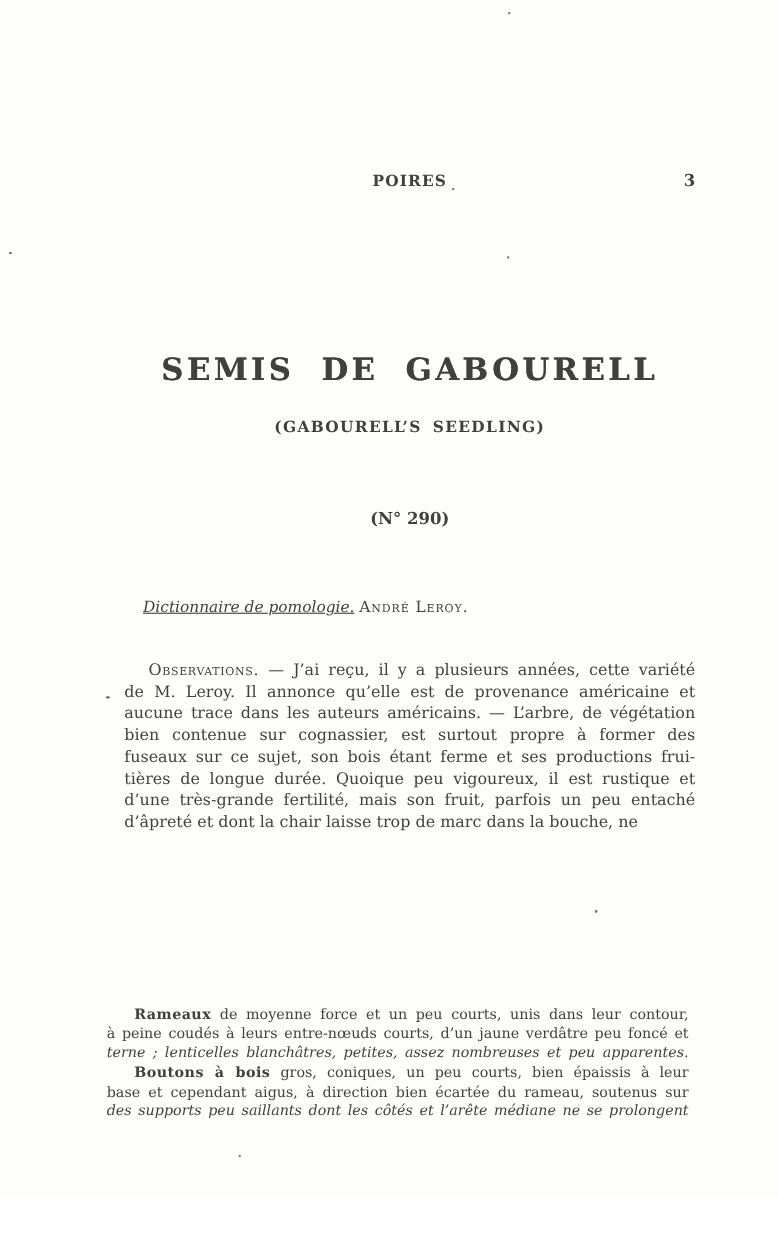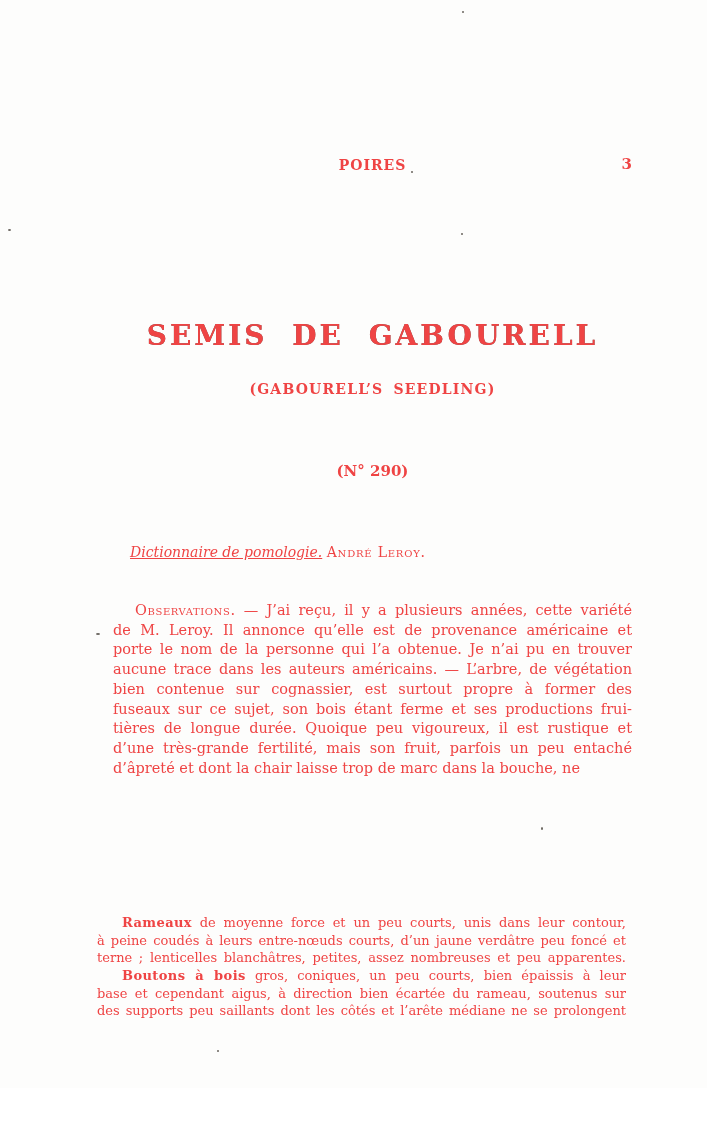--- a/index.html
+++ b/index.html
@@ -2,21 +2,21 @@
 <html><head>
 <meta charset="utf-8">
 <style>
   html, body { margin: 0; padding: 0; background: #ffffff; }
   .page {
     position: relative;
     width: 707px;
     height: 1088px;
     background: #fdfdfc;
     font-family: "DejaVu Serif", serif;
-    color: #ef4444;
+    color: #404040;
     overflow: hidden;
   }
   .abs { position: absolute; }
   .centercol { left: 113px; width: 519px; text-align: center; }
 
   .running-head {
     top: 157px; left: 113px; width: 519px;
     font-size: 14px; font-weight: bold; letter-spacing: 1px;
     text-align: center;
   }
@@ -50,21 +50,21 @@
   .citation .work { font-style: italic; text-decoration: underline; }
   .citation .author { font-variant: small-caps; letter-spacing: 0.8px; }
 
   .para { overflow: visible; }
   .para .tline {
     text-align: justify;
     text-align-last: justify;
     white-space: nowrap;
   }
   .para .tline:last-child { text-align-last: left; }
-  .para.cont .tline:last-child { text-align-last: justify; }
+  .para.cont .tline:last-child { text-align-last: justify; font-style: italic; }
 
   .observations {
     top: 601px; left: 113px; width: 519px;
     font-size: 14.5px; line-height: 19.7px;
   }
   .observations .tline:first-child { text-indent: 22px; }
 
   .desc-heading {
     top: 849px;
     font-size: 14px; letter-spacing: 1.5px; font-weight: bold;
@@ -98,21 +98,20 @@
 
   <div class="abs citation">
     <span class="work">Dictionnaire de pomologie.</span>
     <span> </span>
     <span class="author">André Leroy.</span>
   </div>
 
   <div class="abs para observations">
       <div class="tline"><span class="smallcaps">Observations.</span> — J’ai reçu, il y a plusieurs années, cette variété</div>
       <div class="tline">de M. Leroy. Il annonce qu’elle est de provenance américaine et</div>
-      <div class="tline">porte le nom de la personne qui l’a obtenue. Je n’ai pu en trouver</div>
       <div class="tline">aucune trace dans les auteurs américains. — L’arbre, de végétation</div>
       <div class="tline">bien contenue sur cognassier, est surtout propre à former des</div>
       <div class="tline">fuseaux sur ce sujet, son bois étant ferme et ses productions frui-</div>
       <div class="tline">tières de longue durée. Quoique peu vigoureux, il est rustique et</div>
       <div class="tline">d’une très-grande fertilité, mais son fruit, parfois un peu entaché</div>
       <div class="tline">d’âpreté et dont la chair laisse trop de marc dans la bouche, ne</div>
     </div>
 
 
   <div id="para-rameaux" class="abs para cont desc-para">

